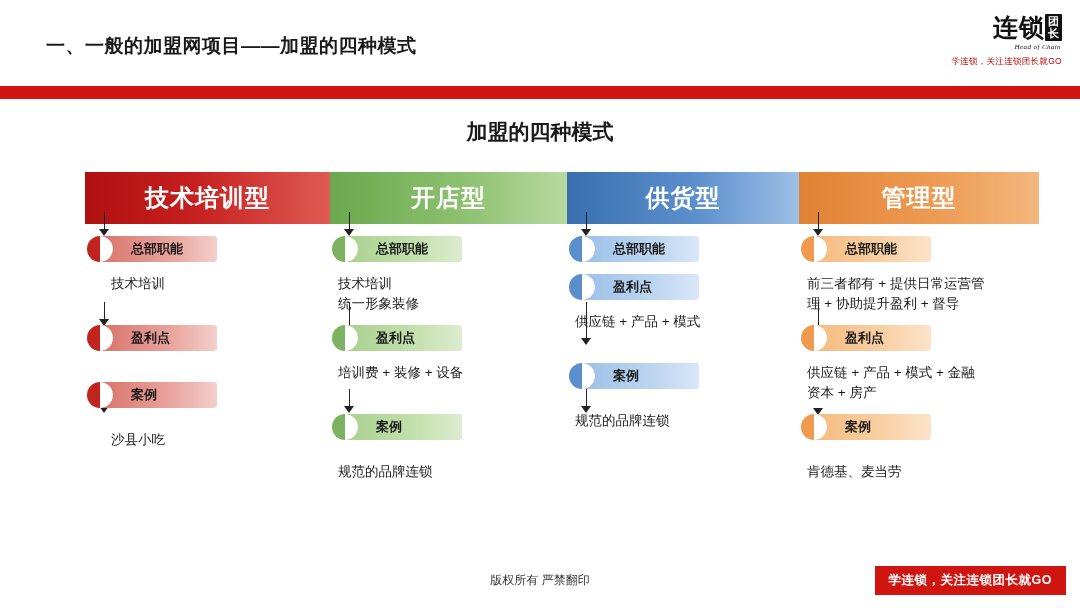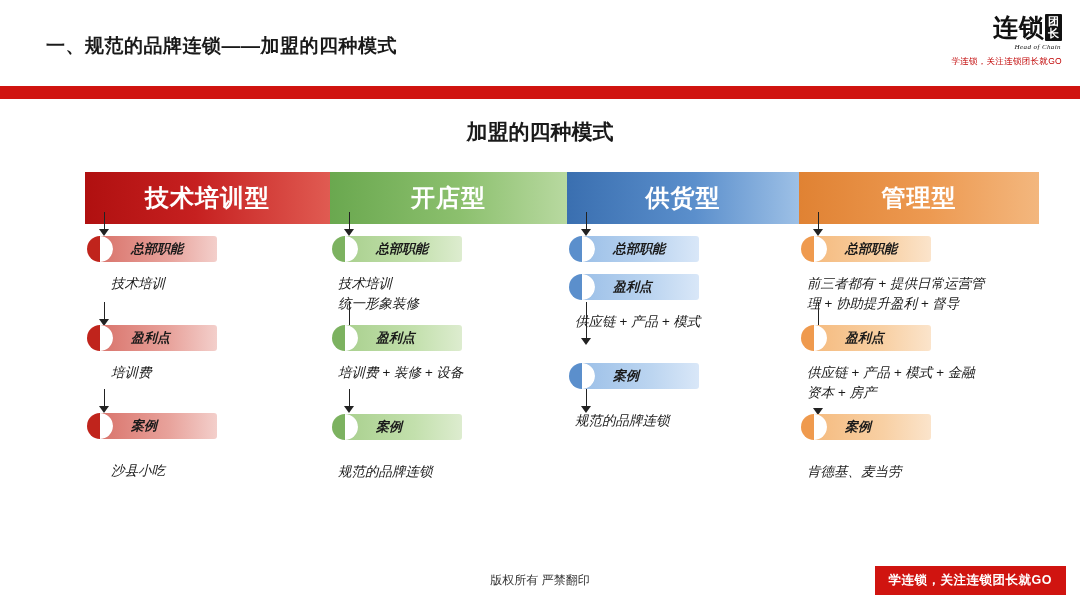--- a/index.html
+++ b/index.html
@@ -59,21 +59,21 @@
     position: absolute; top: 172px; height: 52px;
     display: flex; align-items: center; justify-content: center;
     color: #ffffff; font-size: 24px; font-weight: bold; letter-spacing: 1px;
   }
   .b1 { left: 85px;  width: 245px; background: linear-gradient(90deg,#b01010 0%, #c62020 45%, #e05b52 100%); }
   .b2 { left: 330px; width: 237px; background: linear-gradient(90deg,#6aa84f 0%, #8cc06e 55%, #b8d9a0 100%); }
   .b3 { left: 567px; width: 232px; background: linear-gradient(90deg,#3a6fb0 0%, #5b8fcc 55%, #9dc0e6 100%); }
   .b4 { left: 799px; width: 240px; background: linear-gradient(90deg,#e08233 0%, #ed9a52 55%, #f3b77e 100%); }
 
   
-  .col { position: absolute; top: 236px; font-style: italic; }
+  .col { position: absolute; top: 236px; }
   .c1 { left: 85px;  width: 245px; }
   .c2 { left: 330px; width: 237px; }
   .c3 { left: 567px; width: 232px; }
   .c4 { left: 799px; width: 240px; }
 
   
   .pill {
     position: relative; display: flex; align-items: center;
     height: 26px; width: 118px; border-radius: 0 3px 3px 0;
     padding-left: 32px; color: #1a1a1a; font-size: 13px; font-weight: bold;
@@ -122,21 +122,21 @@
     background: #d01410; color: #fff; font-size: 12.5px; font-weight: bold;
     padding: 6px 14px; letter-spacing: 0.5px;
   }
 </style>
 </head>
 <body>
 
 <div class="slide">
 
   <div class="header">
-    <div class="header-title">一、规范的品牌连锁——加盟的四种模式</div>
+    <div class="header-title">一、一般的加盟网项目——加盟的四种模式</div>
     <div class="logo-box">
       <div class="logo-row">
         <span class="logo-main">连锁</span>
         <span class="logo-badge">
           <span>团</span>
           <span>长</span>
         </span>
       </div>
       <div class="logo-en">Head of Chain</div>
       <div class="logo-sub">学连锁，关注连锁团长就GO</div>
@@ -162,21 +162,20 @@
     </div>
     <div class="desc" style="margin-left:26px;">技术培训</div>
     <div class="arrow" style="left:14px; top:66px;">
       <div class="shaft" style="height:17px;"></div>
         <div class="head"></div>
     </div>
     <div class="pill red" style="margin-left:14px; margin-top:31px;">
       <span class="dot"></span>
       <span>盈利点</span>
     </div>
-    <div class="desc" style="margin-left:26px;">培训费</div>
     <div class="arrow" style="left:14px; top:153px;">
       <div class="shaft" style="height:17px;"></div>
         <div class="head"></div>
     </div>
     <div class="pill red" style="margin-left:14px; margin-top:31px;">
       <span class="dot"></span>
       <span>案例</span>
     </div>
     <div class="desc" style="margin-left:26px; margin-top:22px;">沙县小吃</div>
   </div>

